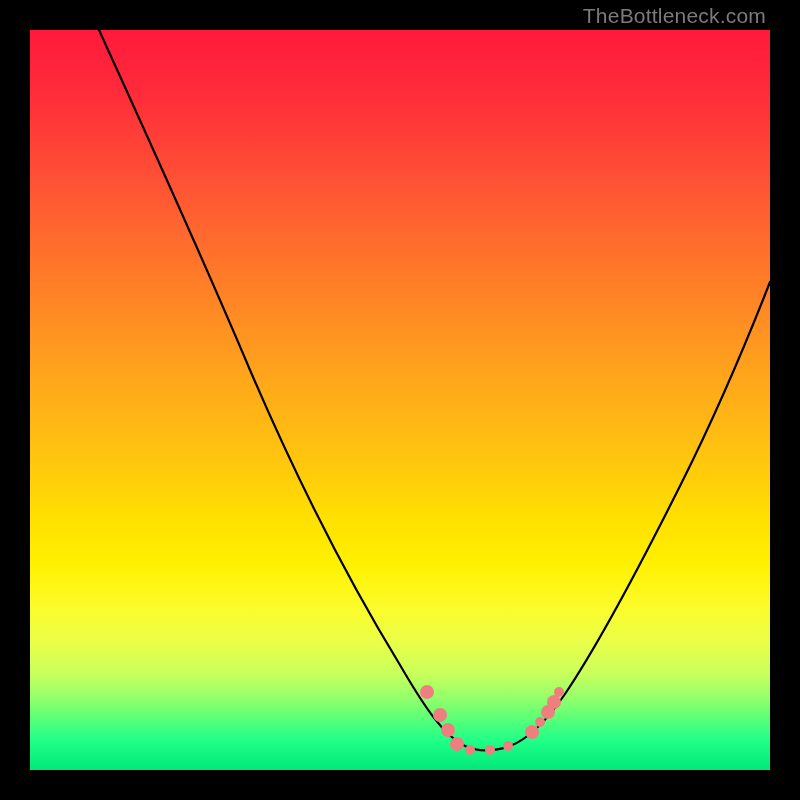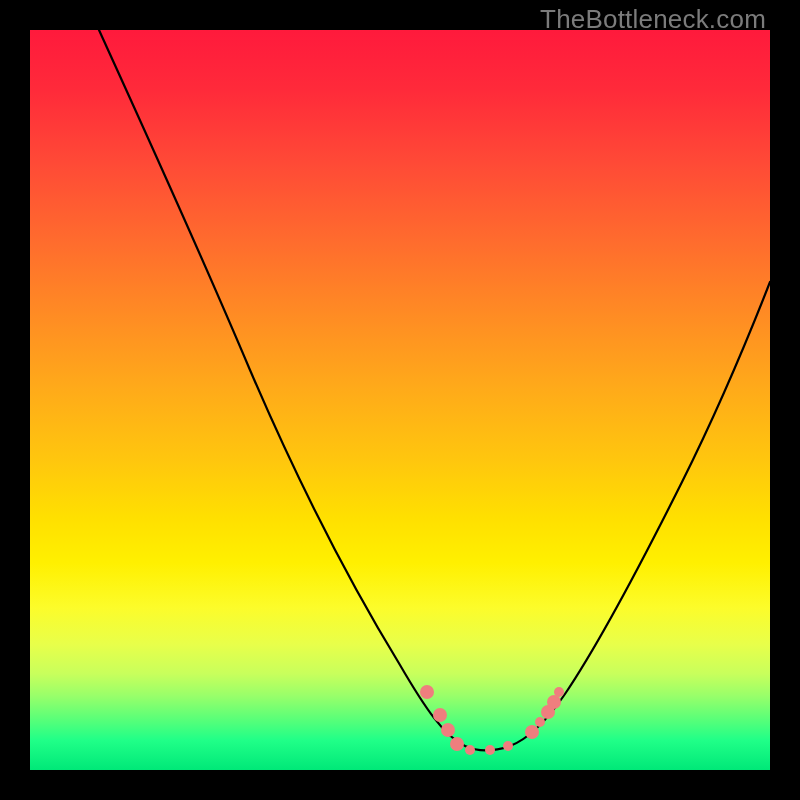--- a/index.html
+++ b/index.html
@@ -43,21 +43,21 @@
       #5cff78 93%,
       #20ff88 96%,
       #00e878 100%
     );
   }
   .watermark {
     position: absolute;
     top: 4px;
     right: 34px;
     color: #7b7b7b;
-    font-size: 26px;
+    font-size: 21px;
     font-weight: 500;
     letter-spacing: 0.2px;
     user-select: none;
   }
   svg.curve {
     position: absolute;
     left: 0;
     top: 0;
     width: 740px;
     height: 740px;

